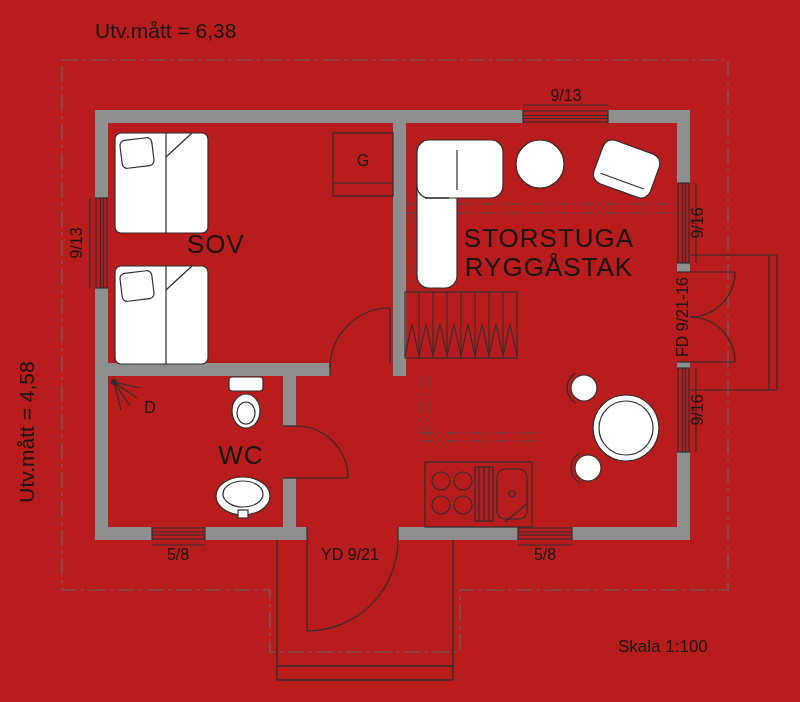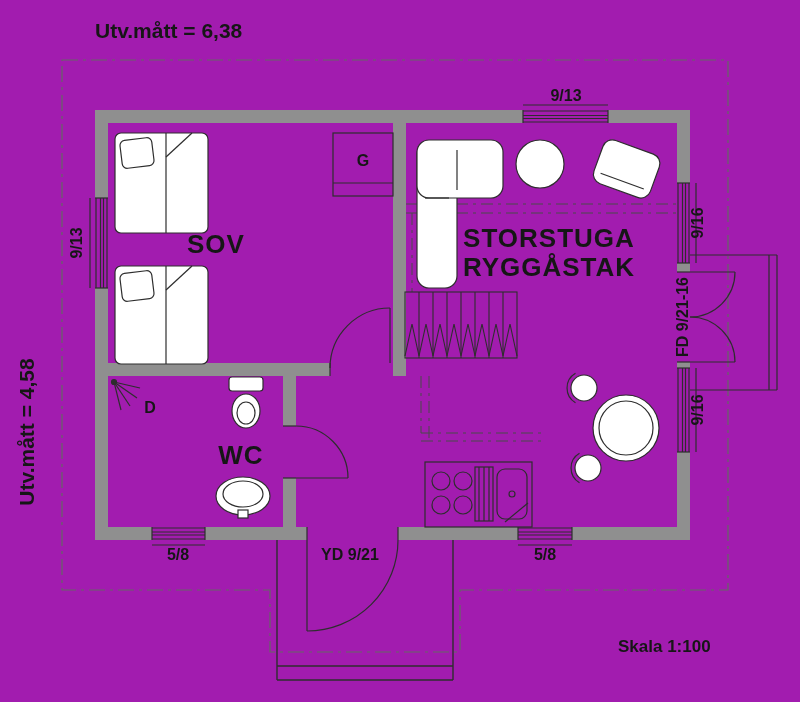--- a/index.html
+++ b/index.html
@@ -1,17 +1,17 @@
 <!DOCTYPE html>
 <html><head>
 <meta charset="utf-8">
 <style>
   html,body{margin:0;padding:0;background:#ffffff;}
-  .page{position:relative;width:800px;height:702px;background:#a21caf;overflow:hidden;
-        font-family:"Liberation Sans",sans-serif;font-weight:bold;}
+  .page{position:relative;width:800px;height:702px;background:#b91c1c;overflow:hidden;
+        font-family:"Liberation Sans",sans-serif;}
   svg{position:absolute;left:0;top:0;}
   svg text{font-family:"Liberation Sans",sans-serif;fill:#161616;}
   .t-room{font-size:26px;letter-spacing:1px;}
   .t-big{font-size:21px;}
   .t-dim{font-size:16px;}
   .t-scale{font-size:17px;}
   .t-small{font-size:16px;}
 </style>
 </head>
 <body>

